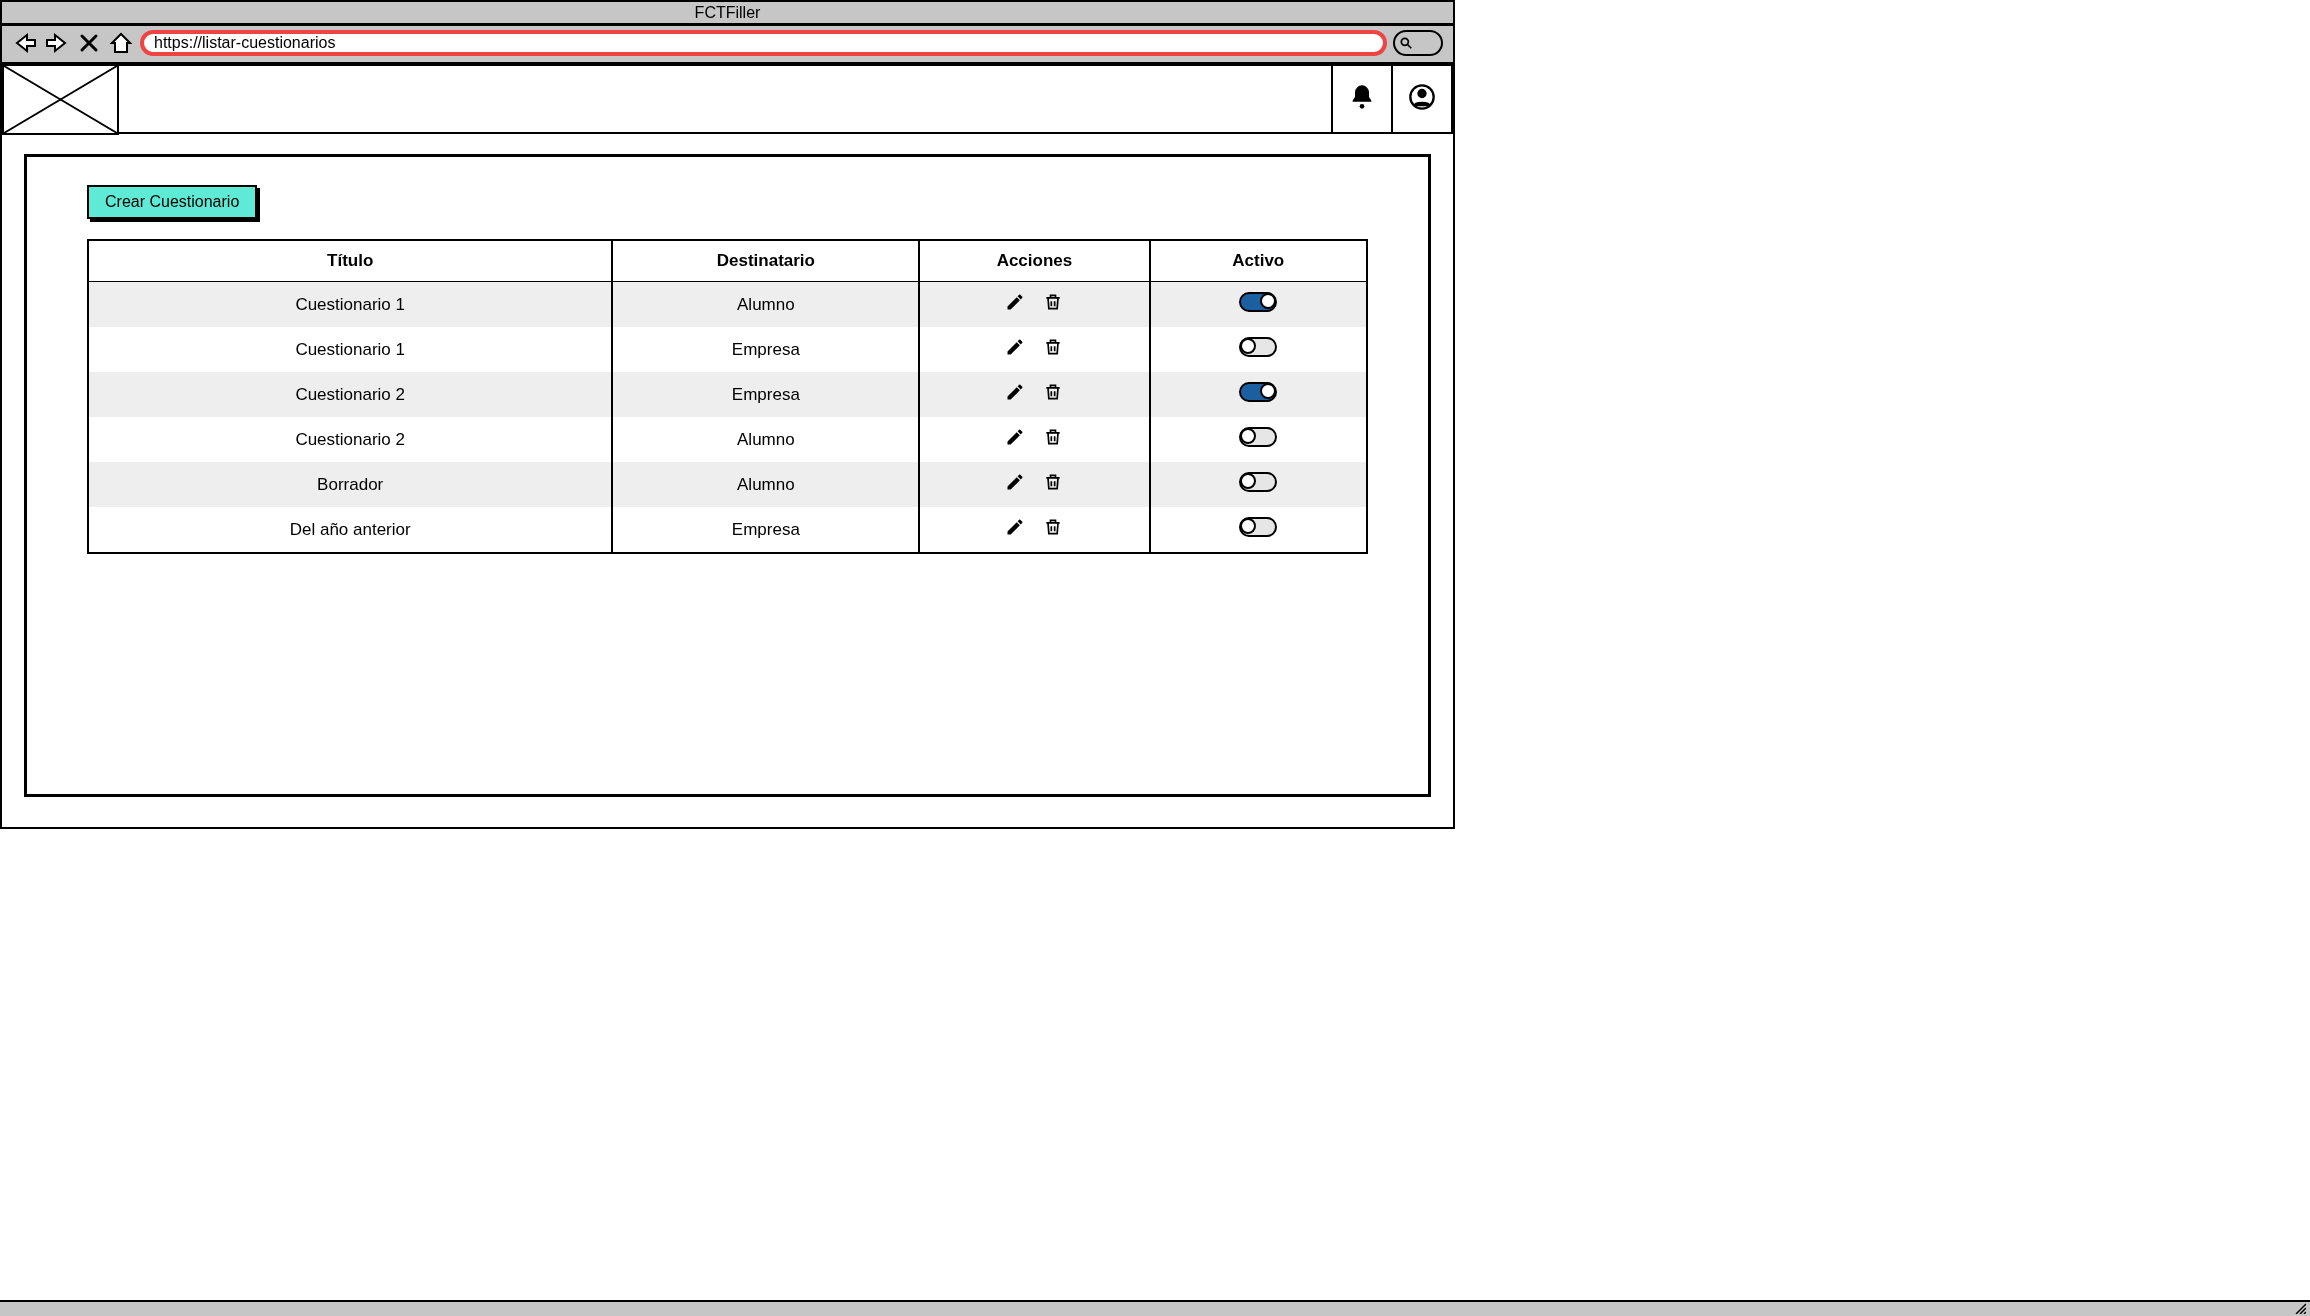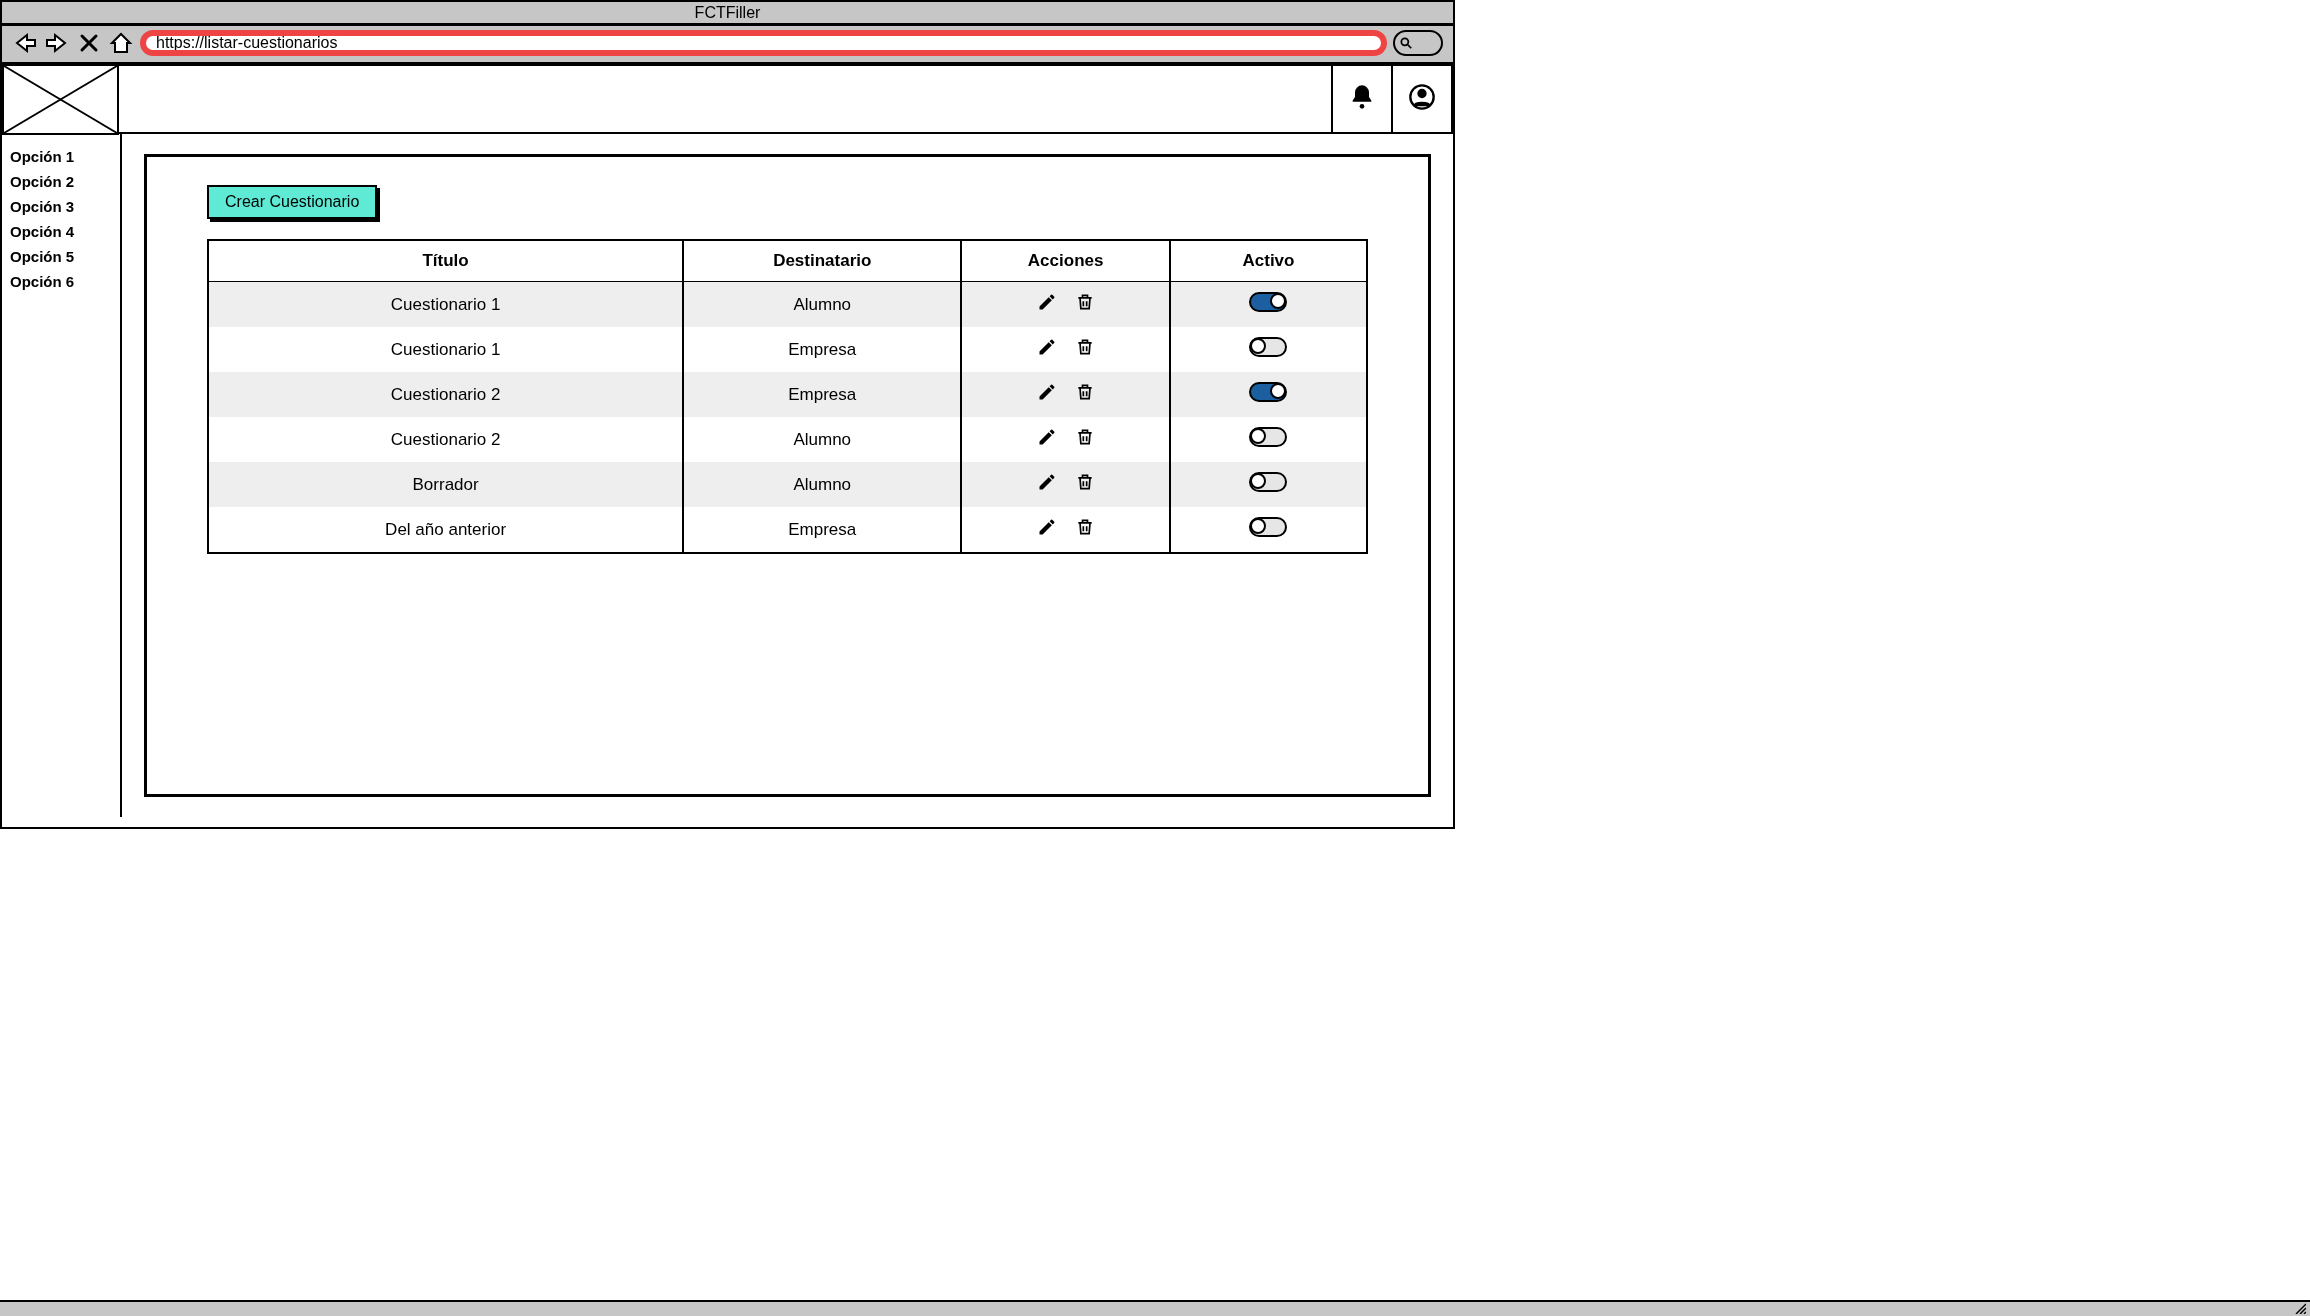--- a/index.html
+++ b/index.html
@@ -28,21 +28,21 @@
     display: flex;
     align-items: center;
     gap: 6px;
     padding: 4px 10px 6px;
   }
   .nav-row .url-input {
     flex: 1;
     font-family: inherit;
     font-size: 16px;
     padding: 2px 10px;
-    border: 6px solid #ef4444;
+    border: 4px solid #ef4444;
     border-radius: 14px;
     background: #fff;
     height: 26px;
   }
   .nav-icon {
     width: 26px; height: 26px;
     display: flex; align-items: center; justify-content: center;
     cursor: pointer;
   }
   .nav-icon svg { width: 24px; height: 24px; }
@@ -240,28 +240,20 @@
             <circle cx="12" cy="12" r="10"></circle>
             <circle cx="12" cy="9" r="3" fill="#000"></circle>
             <path d="M5 20c1-4 13-4 14 0" fill="#000"></path>
           </svg>
       </span>
     </div>
   </div>
 </div>
 
 <div class="app-body">
-  <div class="sidebar" id="sidebar">
-      <div class="sidebar-item">Opción 1</div>
-      <div class="sidebar-item">Opción 2</div>
-      <div class="sidebar-item">Opción 3</div>
-      <div class="sidebar-item">Opción 4</div>
-      <div class="sidebar-item">Opción 5</div>
-      <div class="sidebar-item">Opción 6</div>
-    </div>
   <div class="main-area">
     <div class="card">
       <button class="create-btn">Crear Cuestionario</button>
       <table class="data">
         <thead>
           <tr>
             <th class="col-title">Título</th>
             <th class="col-dest">Destinatario</th>
             <th class="col-actions">Acciones</th>
             <th class="col-active">Activo</th>

